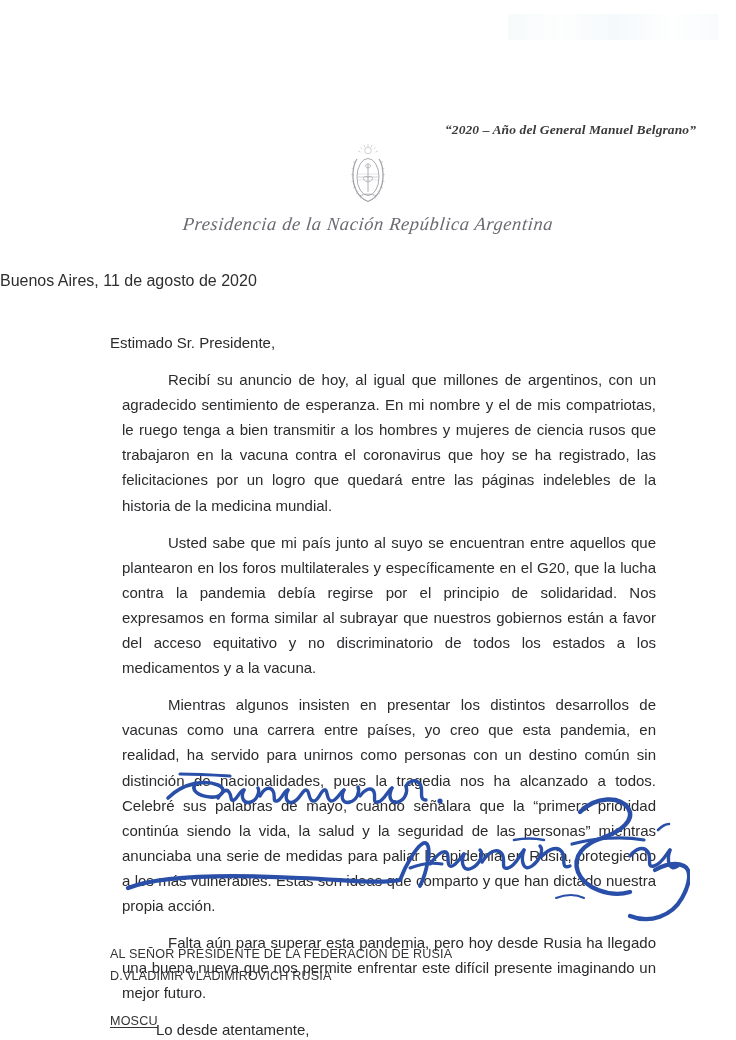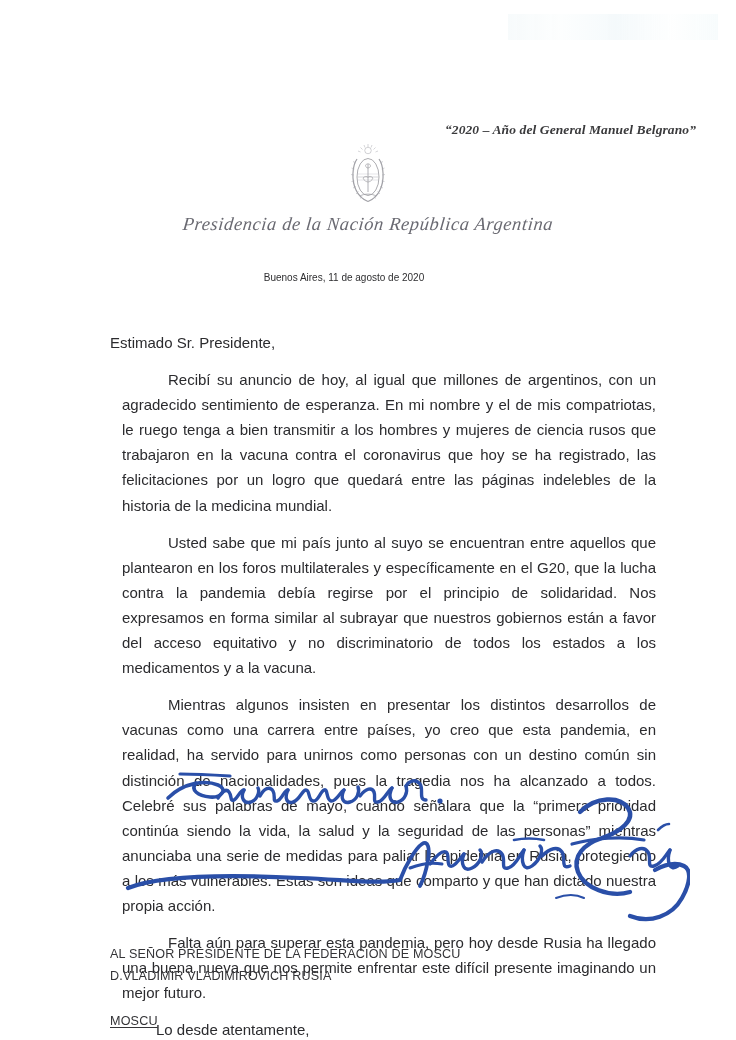--- a/index.html
+++ b/index.html
@@ -75,22 +75,22 @@
     transform: skewX(-6deg);
     font-weight: 400;
   }
 
   
   .dateline {
     position: absolute;
     top: 272px;
     left: 0;
     right: 68px;
-    text-align: center;
-    font-size: 10px;
+    text-align: left;
+    font-size: 16px;
     color: #2e2e30;
   }
 
   
   .body-block {
     position: absolute;
     top: 330px;
     left: 110px;
     width: 558px;
     font-size: 15px;
@@ -236,18 +236,18 @@
                  C562 164 540 172 520 164" stroke-width="4.2"></path>
 
         <path d="M548 78 C552 74 556 72 559 72" stroke-width="2.6"></path>
 
         <path d="M446 146 C456 142 466 142 474 146" stroke-width="2"></path>
       </g>
     </svg>
   </div>
 
   <div class="addressee">
-    <div>AL SEÑOR PRESIDENTE DE LA FEDERACION DE MOSCU</div>
+    <div>AL SEÑOR PRESIDENTE DE LA FEDERACION DE RUSIA</div>
     <div>D.VLADIMIR VLADIMIROVICH RUSIA</div>
     <div class="city">MOSCU</div>
   </div>
 
 </div>
 
 </body></html>

